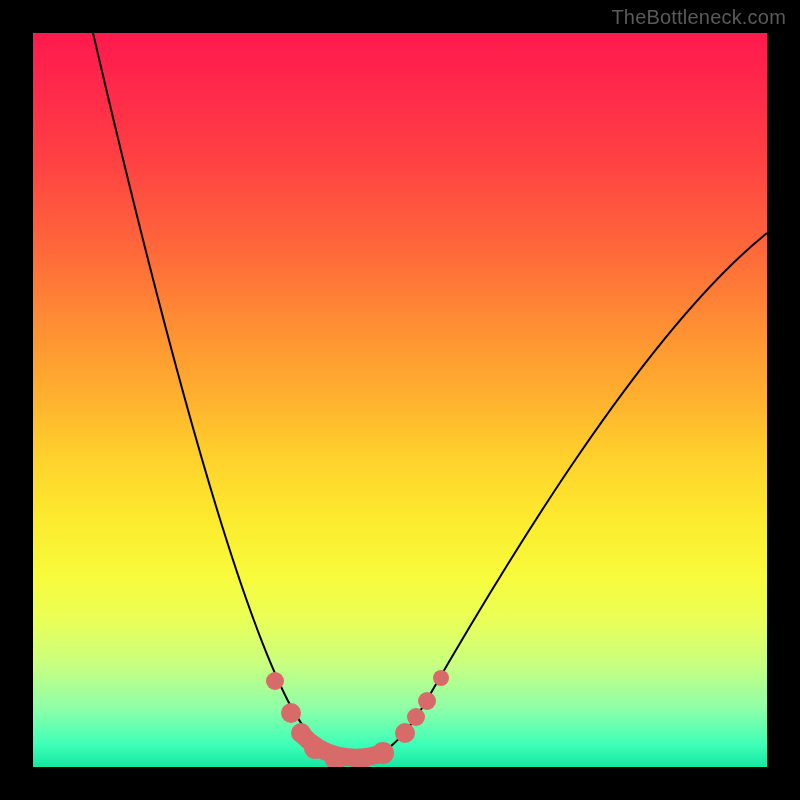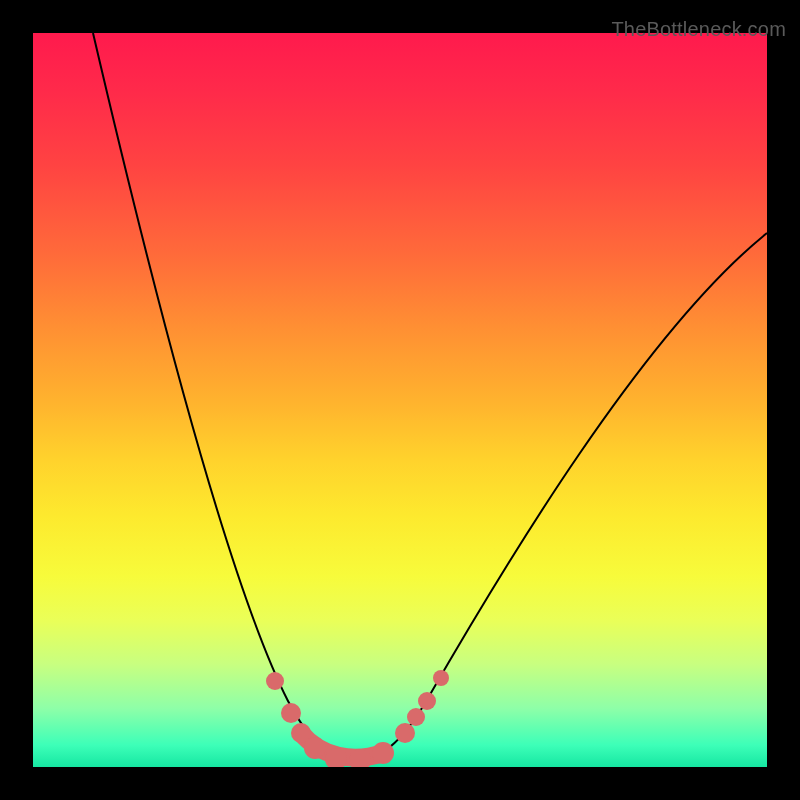--- a/index.html
+++ b/index.html
@@ -5,21 +5,21 @@
   * { margin: 0; padding: 0; box-sizing: border-box; }
   body {
     width: 800px;
     height: 800px;
     background: #000;
     position: relative;
     font-family: Arial, Helvetica, sans-serif;
   }
   .watermark {
     position: absolute;
-    top: 18px;
+    top: 6px;
     right: 14px;
     color: #5a5a5a;
     font-size: 20px;
     font-weight: 400;
     letter-spacing: 0.2px;
     z-index: 10;
   }
   .plot-area {
     position: absolute;
     left: 33px;

